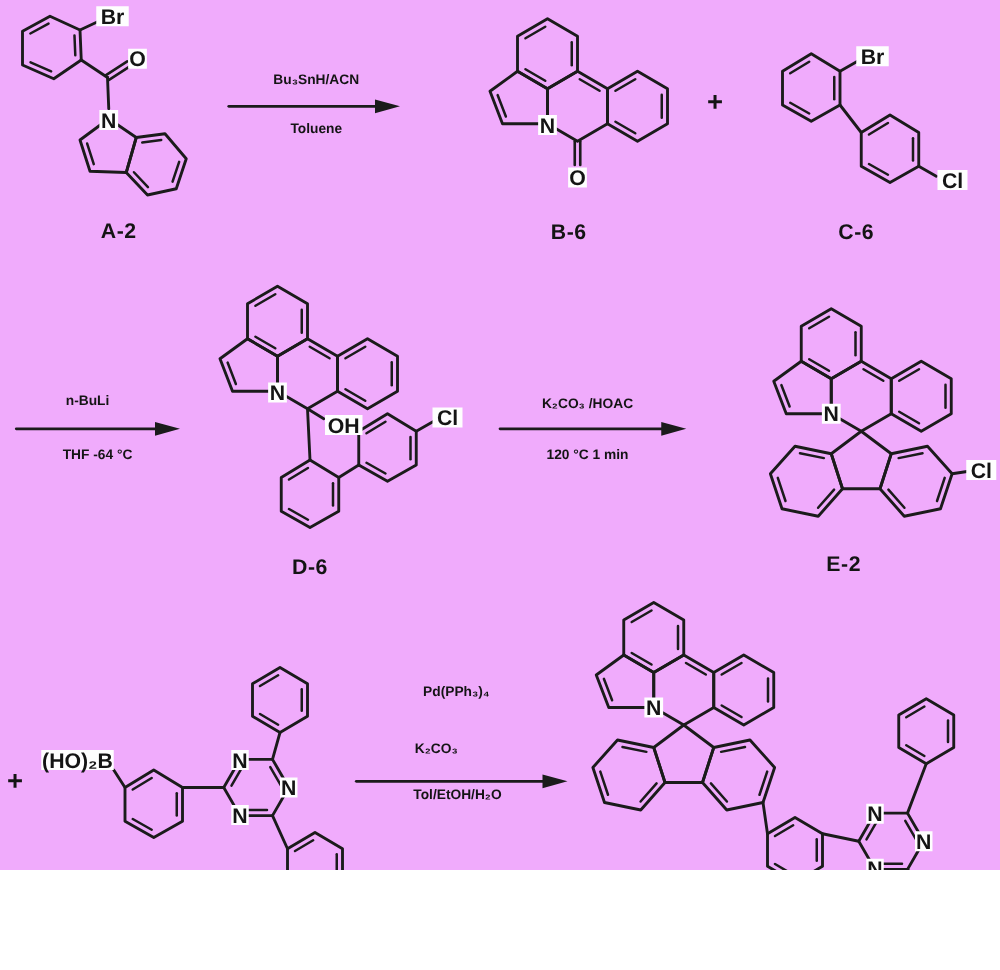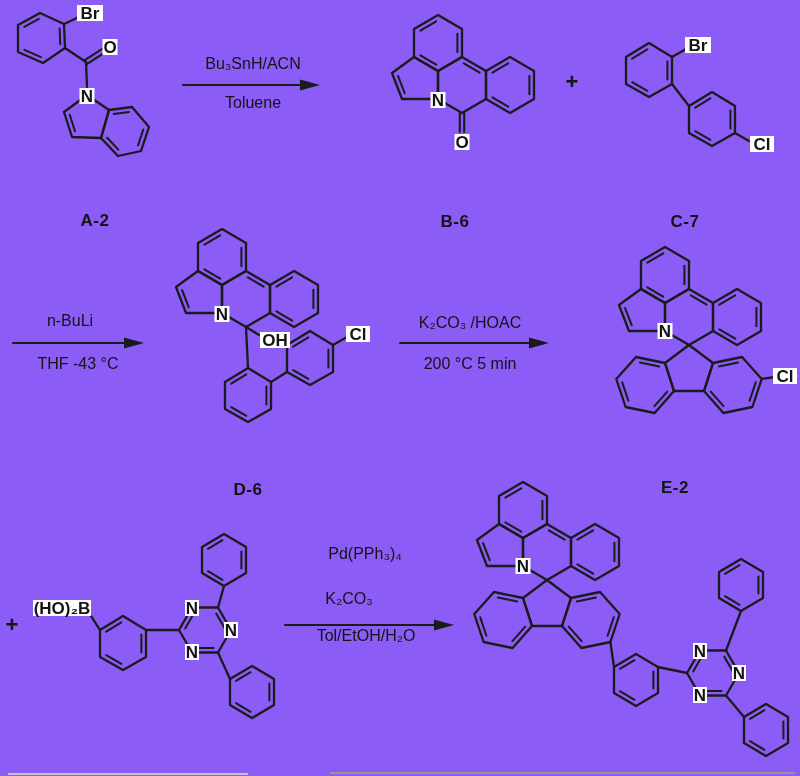--- a/index.html
+++ b/index.html
@@ -1,21 +1,21 @@
 <!DOCTYPE html>
 <html><head>
 <meta charset="utf-8">
 <style>
   html,body{margin:0;padding:0;background:#fff;}
-  .page{position:relative;width:800px;height:776px;background:#8b5cf6;overflow:hidden;
+  .page{position:relative;width:800px;height:696px;background:#f0abfc;overflow:hidden;
         font-family:"Liberation Sans","DejaVu Sans",sans-serif;color:#111;}
-  .cond{position:absolute;transform:translateX(-50%);font-weight:normal;font-size:16px;
+  .cond{position:absolute;transform:translateX(-50%);font-weight:bold;font-size:11px;
         white-space:nowrap;line-height:20px;color:#141414;}
   .clabel{position:absolute;transform:translateX(-50%);font-weight:bold;font-size:17px;
-        white-space:nowrap;line-height:20px;color:#141414;letter-spacing:.5px;margin-top:36px;}
+        white-space:nowrap;line-height:20px;color:#141414;letter-spacing:.5px;}
   .plus{position:absolute;transform:translateX(-50%);font-weight:bold;font-size:22px;
         line-height:22px;color:#141414;}
   svg#mol{position:absolute;left:0;top:0;}
   svg#mol text{font-family:"Liberation Sans","DejaVu Sans",sans-serif;font-weight:bold;
         font-size:17px;fill:#141414;text-anchor:middle;}
   .artifact{position:absolute;}
 </style>
 </head>
 <body>
 
@@ -228,30 +228,30 @@
       <rect x="732" y="665" width="14" height="16" fill="#fefefe"></rect>
       <text x="739" y="679">N</text>
       <rect x="693" y="687" width="14" height="16" fill="#fefefe"></rect>
       <text x="700" y="701">N</text>
     </g>
   </svg>
 
   <div class="cond" style="left:253px;top:54px">Bu₃SnH/ACN</div>
   <div class="cond" style="left:253px;top:93px">Toluene</div>
   <div class="cond" style="left:70px;top:311px">n-BuLi</div>
-  <div class="cond" style="left:78px;top:354px">THF -43 °C</div>
+  <div class="cond" style="left:78px;top:354px">THF -64 °C</div>
   <div class="cond" style="left:470px;top:313px">K₂CO₃ /HOAC</div>
-  <div class="cond" style="left:470px;top:354px">200 °C 5 min</div>
+  <div class="cond" style="left:470px;top:354px">120 °C 1 min</div>
   <div class="cond" style="left:365px;top:544px">Pd(PPh₃)₄</div>
   <div class="cond" style="left:349px;top:589px">K₂CO₃</div>
   <div class="cond" style="left:366px;top:626px">Tol/EtOH/H₂O</div>
 
   <div class="clabel" style="left:95px;top:175px">A-2</div>
   <div class="clabel" style="left:455px;top:176px">B-6</div>
-  <div class="clabel" style="left:685px;top:176px">C-7</div>
+  <div class="clabel" style="left:685px;top:176px">C-6</div>
   <div class="clabel" style="left:248px;top:444px">D-6</div>
   <div class="clabel" style="left:675px;top:442px">E-2</div>
   <div class="clabel" style="left:190px;top:749px">F-7</div>
   <div class="clabel" style="left:638px;top:750px">2</div>
 
   <div class="plus" style="left:572px;top:71px">+</div>
   <div class="plus" style="left:12px;top:614px">+</div>
 
   <div class="artifact" style="left:8px;top:773px;width:240px;height:2px;background:#c6c6c6"></div>
   <div class="artifact" style="left:330px;top:772px;width:465px;height:2px;background:#979797"></div>

